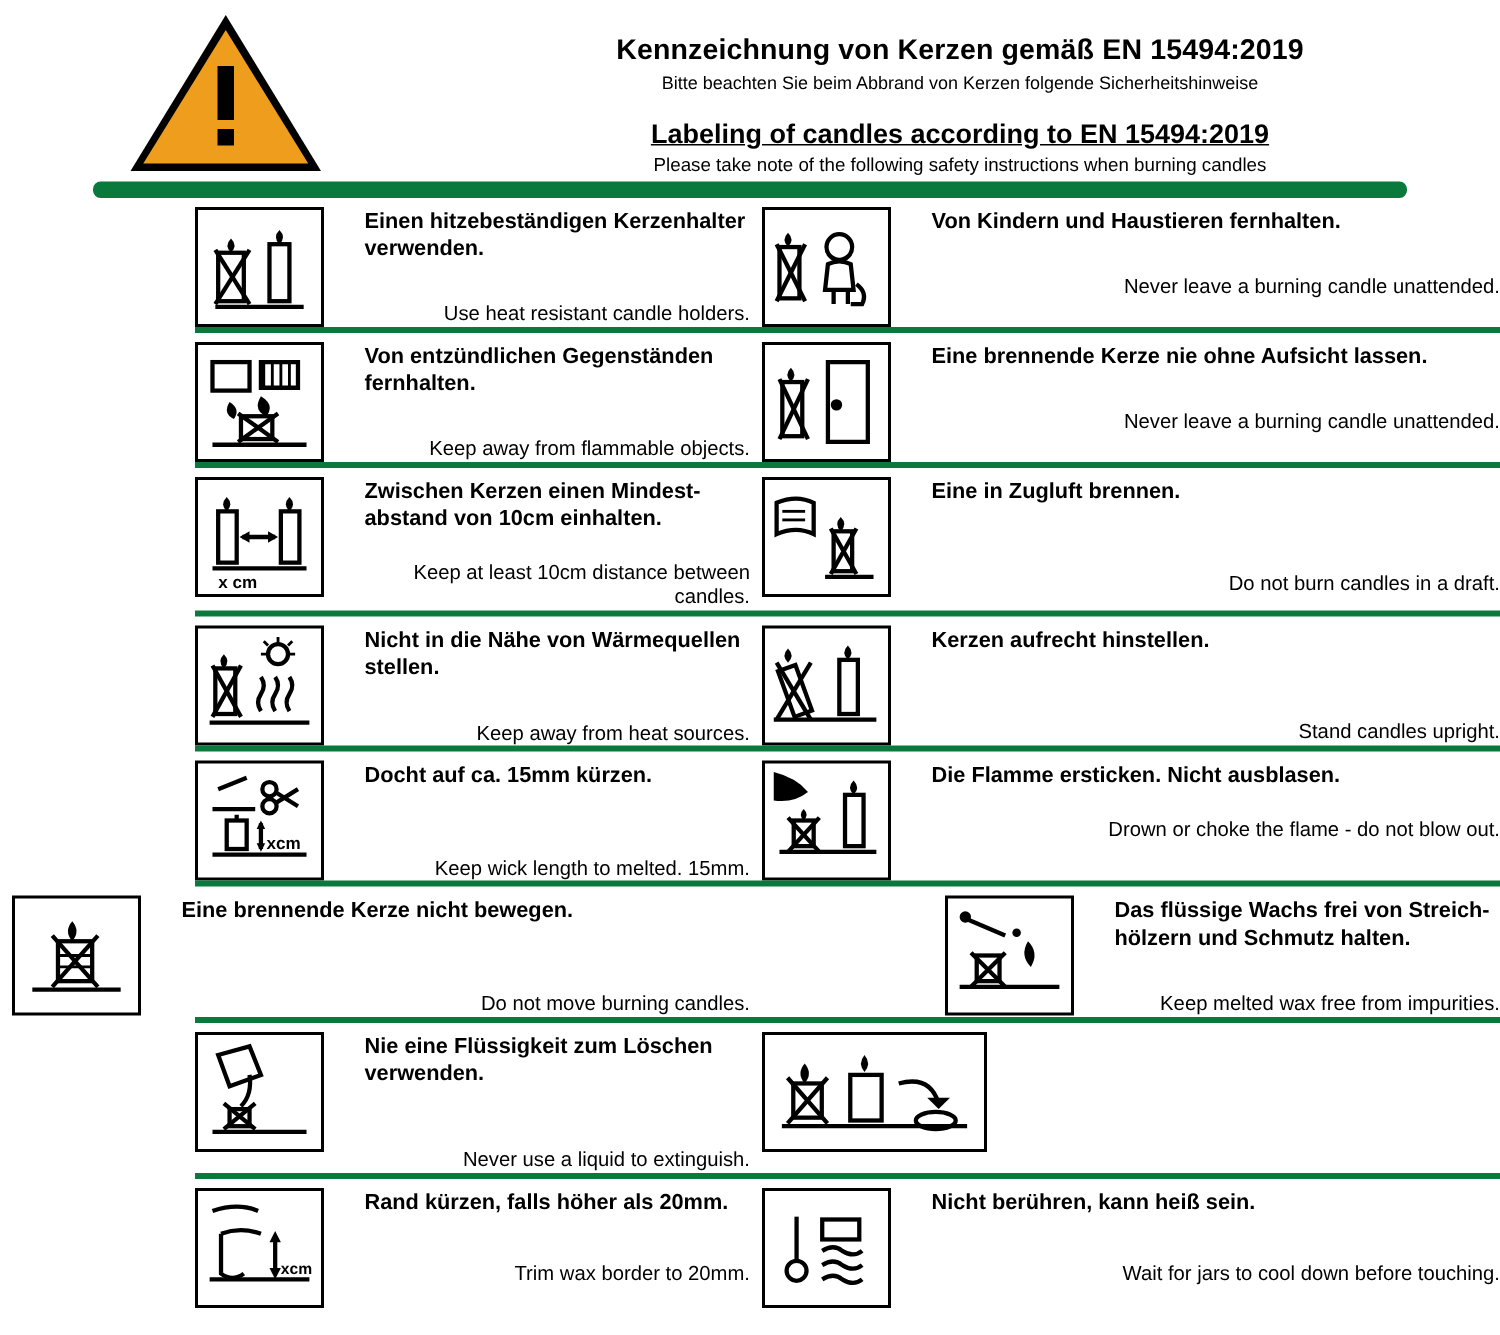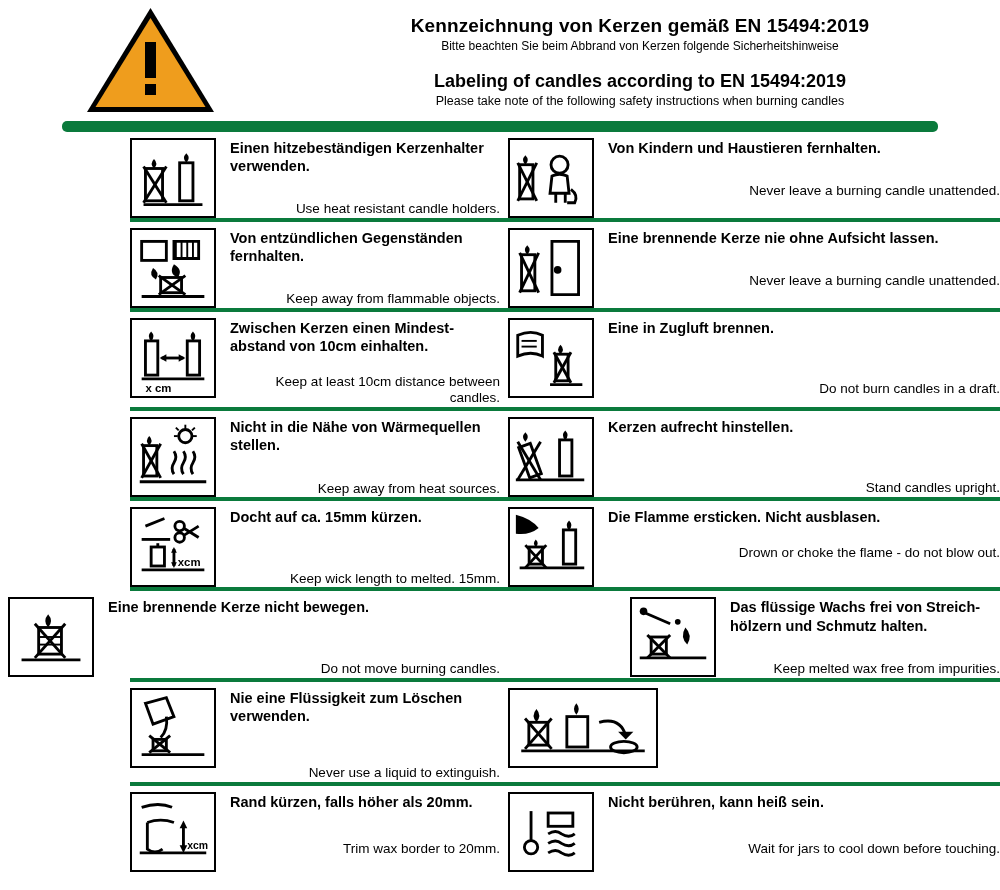--- a/index.html
+++ b/index.html
@@ -14,21 +14,21 @@
     color: #000000;
     overflow: hidden;
     position: relative;
   }
 
   
   .header {
     position: relative;
     height: 118px;
     display: flex;
-    align-items: center;
+    align-items: flex-end;
   }
   .warning-wrap {
     width: 300px;
     padding-top: 2px;
     display: flex;
     justify-content: center;
   }
   .warning-triangle {
     position: relative;
     width: 135px;
@@ -49,20 +49,21 @@
   .sub-de {
     font-size: 12px;
     margin-top: 3px;
     line-height: 1.2;
   }
   .title-en {
     font-size: 18px;
     font-weight: bold;
     margin-top: 17px;
     line-height: 1.15;
+    text-decoration: underline;
   }
   .sub-en {
     font-size: 12.5px;
     margin-top: 3px;
     line-height: 1.2;
   }
 
   
   .rule-top {
     height: 11px;
@@ -88,21 +89,21 @@
   .cell.left  { width: 500px; padding-left: 130px; }
   .cell.right { width: 500px; padding-left: 8px; }
 
   .pict {
     width: 86px;
     height: 80px;
     flex: 0 0 86px;
     border: 2px solid #000;
     background: #fff;
     box-sizing: border-box;
-    margin-right: 14px;
+    margin-right: 27px;
   }
   .pict svg { display: block; width: 100%; height: 100%; }
 
   .texts {
     flex: 1;
     min-width: 0;
     padding-top: 1px;
   }
   .t-de {
     font-size: 14.5px;

